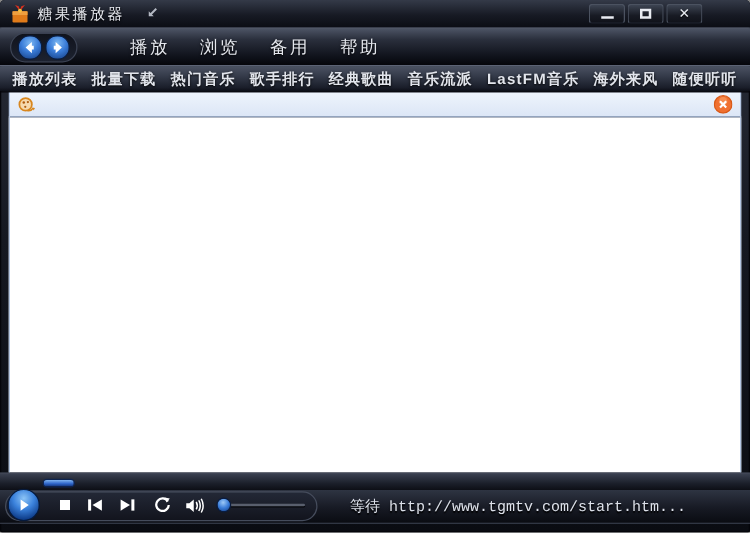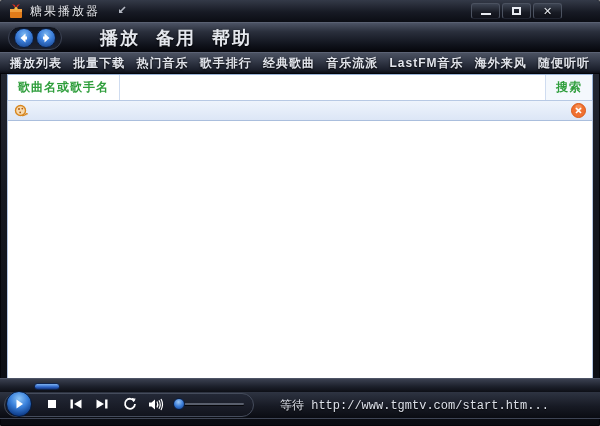--- a/index.html
+++ b/index.html
@@ -53,21 +53,21 @@
   }
   .nav-circle {
     width:20px; height:20px; border-radius:50%; cursor:pointer;
     background:radial-gradient(circle at 50% 30%,#7db8f2 0%,#3a7cd8 45%,#123a7e 100%);
     border:1px solid #0a1c3e;
     display:flex; align-items:center; justify-content:center;
   }
   .tabs { position:absolute; left:92px; top:0; height:30px; display:flex; align-items:center; }
   .tab {
     width:56px; height:30px; display:flex; align-items:center; justify-content:center;
-    color:#e4e7ed; font-size:18px; font-weight:bold; letter-spacing:2px; cursor:pointer;
+    color:#e4e7ed; font-size:14px; font-weight:normal; letter-spacing:2px; cursor:pointer;
     text-shadow:0 1px 2px #000;
   }
   .tab.active {
     height:24px; margin-top:2px; border-radius:4px;
     background:linear-gradient(180deg,#16294e 0%,#1d4e9e 45%,#2f7fdd 70%,#4da2f0 100%);
     border:1px solid #4a8ad8; box-shadow:0 1px 2px #000;
   }
 
   
   .menubar {
@@ -213,42 +213,38 @@
         </svg>
       </div>
       <div class="nav-circle">
         <svg width="12" height="12" viewBox="0 0 12 12">
           <path d="M3.5 1.5 L8.5 6 L3.5 10.5 L3.5 7.5 L2 7.5 L2 4.5 L3.5 4.5 Z" fill="#fff" transform="translate(1,0)"></path>
         </svg>
       </div>
     </div>
     <div class="tabs">
       <div class="tab">播放</div>
+      <div class="tab">浏览</div>
       <div class="tab">备用</div>
       <div class="tab">帮助</div>
     </div>
   </div>
 
   <div class="menubar">
     <span class="menu-item">播放列表</span>
     <span class="menu-item">批量下载</span>
     <span class="menu-item">热门音乐</span>
     <span class="menu-item">歌手排行</span>
     <span class="menu-item">经典歌曲</span>
     <span class="menu-item">音乐流派</span>
     <span class="menu-item">LastFM音乐</span>
     <span class="menu-item">海外来风</span>
     <span class="menu-item">随便听听</span>
   </div>
 
-  <div class="searchrow">
-    <span class="search-label">歌曲名或歌手名</span>
-    <input class="search-input" type="text" value="" style="">
-    <span class="search-btn">搜索</span>
-  </div>
 
   <div class="toolstrip">
     <span class="spin">
       <svg width="14" height="14" viewBox="0 0 14 14">
         <circle cx="6.5" cy="6.5" r="5" fill="#f6d9ae" stroke="#d8871f" stroke-width="1.4"></circle>
         <circle cx="5" cy="5" r="1" fill="#b05c10"></circle>
         <circle cx="8.3" cy="4.6" r="0.9" fill="#b05c10"></circle>
         <circle cx="6.2" cy="8.4" r="0.9" fill="#b05c10"></circle>
         <path d="M8 11.5 Q11 12 12.5 9.5" stroke="#d8871f" stroke-width="1.3" fill="none"></path>
         <path d="M12.9 11.4 L11.8 8.9 L14 9.3 Z" fill="#d8871f"></path>

